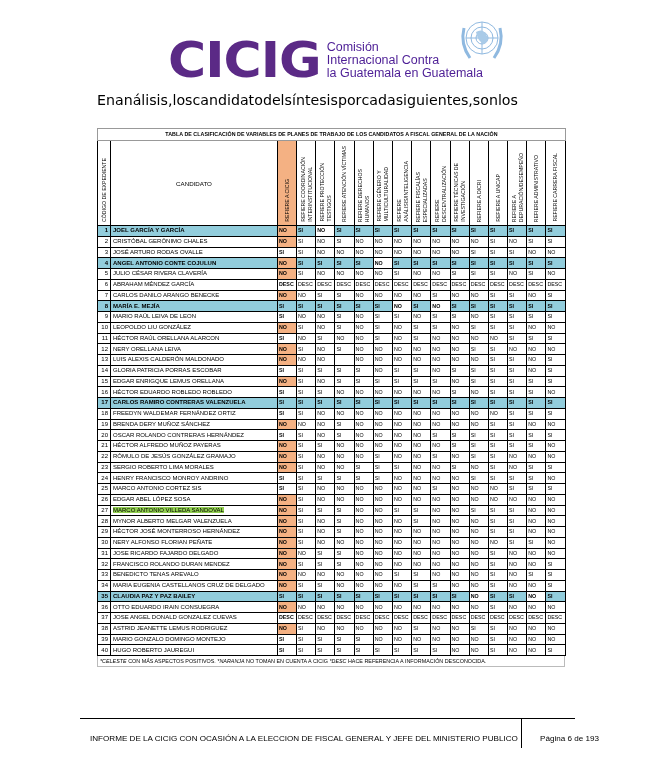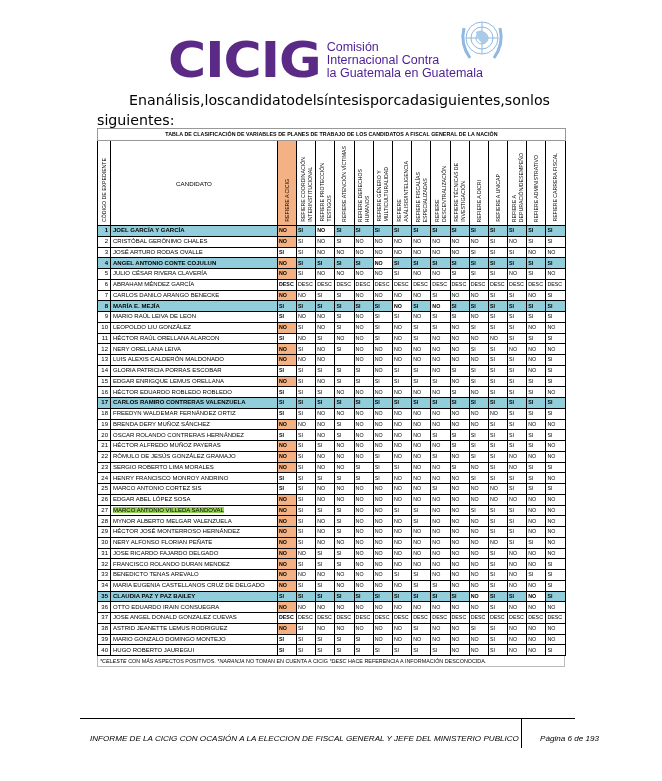--- a/index.html
+++ b/index.html
@@ -2,21 +2,21 @@
 <html><head>
 <meta charset="utf-8">
 <style>
   html, body { margin:0; padding:0; background:#ffffff; }
   body { width:662px; height:781px; position:relative; overflow:hidden; font-family:"Liberation Sans", sans-serif; color:#000; }
   .logo-wrap { position:absolute; left:168px; top:12px; height:56px; display:flex; align-items:center;margin-top:20px; }
   .logo-mark { font-family:"DejaVu Sans", sans-serif; font-weight:bold; font-size:52px; letter-spacing:-1px; color:#5b2a86; line-height:1; transform:scaleY(0.95); }
   .logo-text { margin-left:6px; color:#4c1d95; font-size:12.5px; line-height:13px; font-family:"Liberation Sans", sans-serif; }
   .un-emblem { position:absolute; left:456px; top:14px; width:52px; height:52px; }
   .intro { position:absolute; left:97px; top:90px; width:485px; font-size:14.2px; line-height:20px; text-align:justify; text-align-last:left; font-family:"DejaVu Sans", sans-serif; }
-  .intro .l1 { display:flex; justify-content:center; }
+  .intro .l1 { display:flex; justify-content:flex-start; }
   .tbl-wrap { position:absolute; left:97px; top:128px; width:468px; }
   table { border-collapse:collapse; width:468px; table-layout:fixed; font-family:"Liberation Sans", sans-serif; }
   .title-cell { font-size:5.3px; font-weight:bold; text-align:center; height:11px; border:1px solid #999; padding:0; letter-spacing:0.05px; }
   th { border:1px solid #000; padding:0; height:84px; vertical-align:bottom; font-weight:normal; font-size:5.2px; }
   th .vt { writing-mode:vertical-rl; transform:rotate(180deg); white-space:pre-line; text-align:left; line-height:6.5px; padding:2px 0 2px 0; display:inline-block; }
   th.cand { vertical-align:middle; text-align:center; font-size:6.2px; }
   th.cicig { background:#f4b183; }
   td { border:1px solid #000; padding:0 1px; height:9.75px; font-size:5.6px; line-height:9px; white-space:nowrap; overflow:hidden; }
   td.num { text-align:right; padding-right:2px; font-size:6px; }
   td.name { font-size:6px; padding-left:2px; }
@@ -24,22 +24,22 @@
   tr.hl td { background:#92cddc; font-weight:bold; }
   tr.hl td.num { font-weight:bold; }
   td.orange { background:#f4b183 !important; font-weight:bold; }
   td.bold { font-weight:bold; }
   td.white { background:#ffffff !important; }
   span.green { background:#92d050; }
   .footnote { font-size:5.4px; font-style:normal; padding:2px 0 2px 2px; border:1px solid #bbb; border-top:none; width:464px; white-space:nowrap; overflow:hidden; }
   .footnote i { font-style:italic; }
   .footer-line { position:absolute; left:80px; top:718px; width:495px; border-top:1px solid #000; }
   .footer-vline { position:absolute; left:521px; top:718px; height:30px; border-left:1px solid #000; }
-  .footer-text { position:absolute; left:90px; top:734px; font-size:8.1px; font-style:italic; font-family:"Liberation Sans", sans-serif; }
-  .footer-page { position:absolute; left:540px; top:734px; font-size:8.1px; font-style:italic; }
+  .footer-text { position:absolute; left:90px; top:734px; font-size:8.1px; font-family:"Liberation Sans", sans-serif; }
+  .footer-page { position:absolute; left:540px; top:734px; font-size:8.1px; }
 </style>
 </head>
 <body>
 
 <div class="logo-wrap">
   <span class="logo-mark">CICIG</span>
   <div class="logo-text">
     <div>Comisión</div>
     <div>Internacional Contra</div>
     <div>la Guatemala en Guatemala</div>
@@ -65,21 +65,20 @@
       <span>los</span>
       <span>candidato</span>
       <span>del</span>
       <span>síntesis</span>
       <span>por</span>
       <span>cada</span>
       <span>siguientes,</span>
       <span>son</span>
       <span>los</span>
     </div>
-  <div>siguientes:</div>
 </div>
 
 <div class="tbl-wrap">
   <table>
     <colgroup>
       <col style="width:13px">
         <col style="width:167px">
         <col style="width:19px">
       <col span="14" style="width:19.2px">
     </colgroup>

